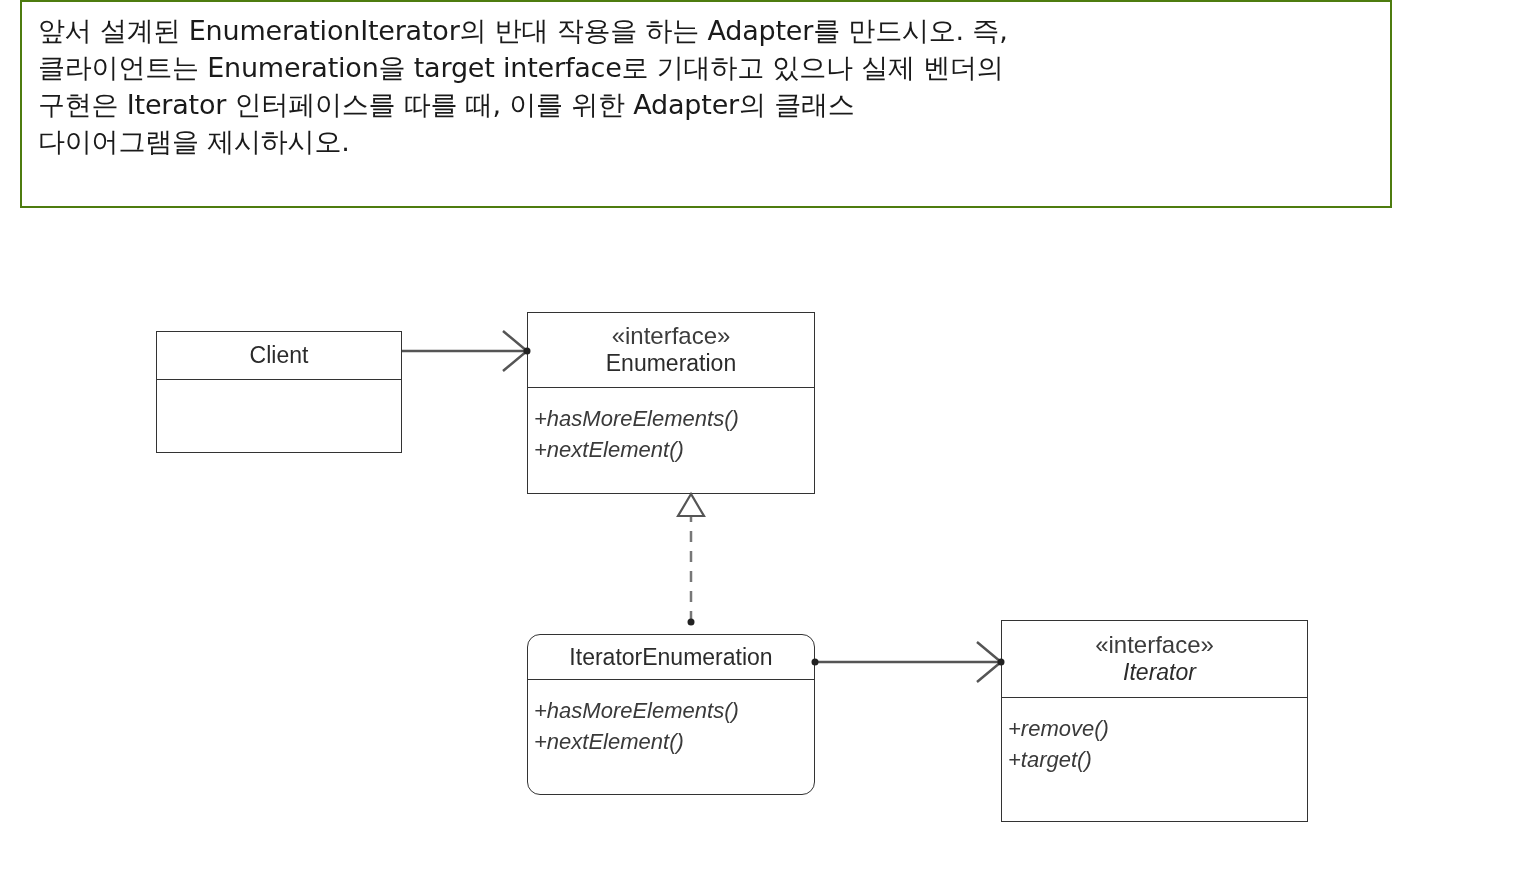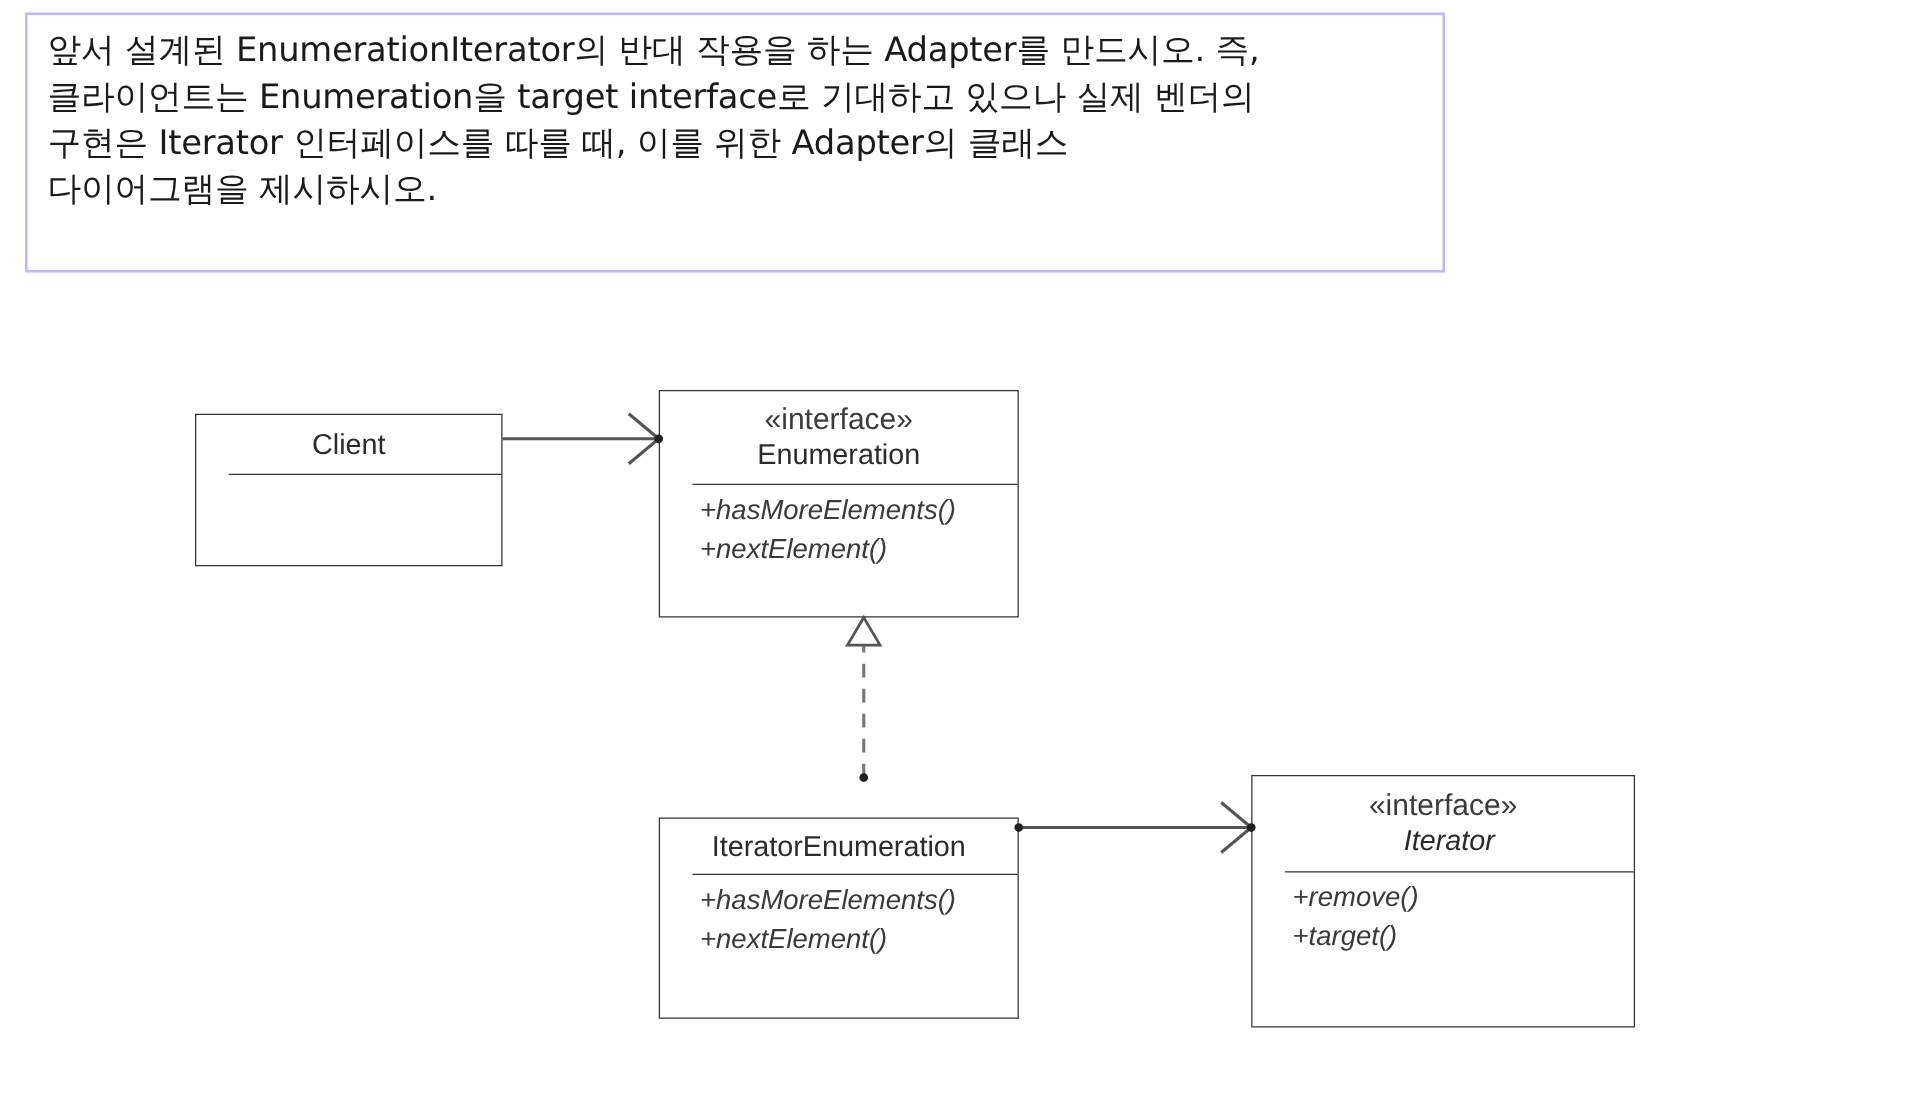--- a/index.html
+++ b/index.html
@@ -14,25 +14,25 @@
     position: relative;
     overflow: hidden;
     font-family: "Liberation Sans", "DejaVu Sans", sans-serif;
     color: #000000;
   }
 
   
   #prompt-box {
     position: absolute;
     left: 20px;
-    top: 10px;
-    width: 1136px;
+    top: 0;
+    width: 1372px;
     height: 208px;
     box-sizing: border-box;
-    border: 2px solid #c4b5fd;
+    border: 2px solid #4d7c0f;
     background: #ffffff;
   }
   #prompt-text {
     position: absolute;
     left: 16px;
     top: 10px;
     right: 8px;
     font-size: 27px;
     line-height: 37px;
     color: #1a1a1a;
@@ -80,22 +80,21 @@
     font-size: 23px;
     line-height: 29px;
     color: #2b2b2b;
     font-family: "Liberation Sans", "DejaVu Sans", sans-serif;
   }
   .class-name.italic {
     font-style: italic;
     margin-left: 10px;
   }
   .members {
-    padding: 4px 0 0 6px;
-    margin-left: 26px;
+    padding: 15px 0 0 6px;
   }
   .member {
     font-size: 22px;
     line-height: 31px;
     color: #3a3a3a;
     white-space: nowrap;
     font-family: "Liberation Sans", "DejaVu Sans", sans-serif;
   }
   .member .sig {
     font-style: italic;
@@ -103,21 +102,21 @@
 
   
   #box-client       { left: 156px; top: 331px;  width: 246px; height: 122px; }
   #box-client .c1   { height: 47px; }
   #box-client .c2   { height: 73px; }
 
   #box-enumeration      { left: 527px; top: 312px; width: 288px; height: 182px; }
   #box-enumeration .c1  { height: 74px; }
   #box-enumeration .c2  { height: 106px; }
 
-  #box-iteratorenum     { left: 527px; top: 654px; width: 288px; height: 161px; }
+  #box-iteratorenum     { left: 527px; top: 634px; width: 288px; height: 161px; border-radius: 13px; }
   #box-iteratorenum .c1 { height: 44px; }
   #box-iteratorenum .c2 { height: 115px; }
 
   #box-iterator      { left: 1001px; top: 620px; width: 307px; height: 202px; }
   #box-iterator .c1  { height: 76px; }
   #box-iterator .c2  { height: 124px; }
 
   
   #connectors {
     position: absolute;

